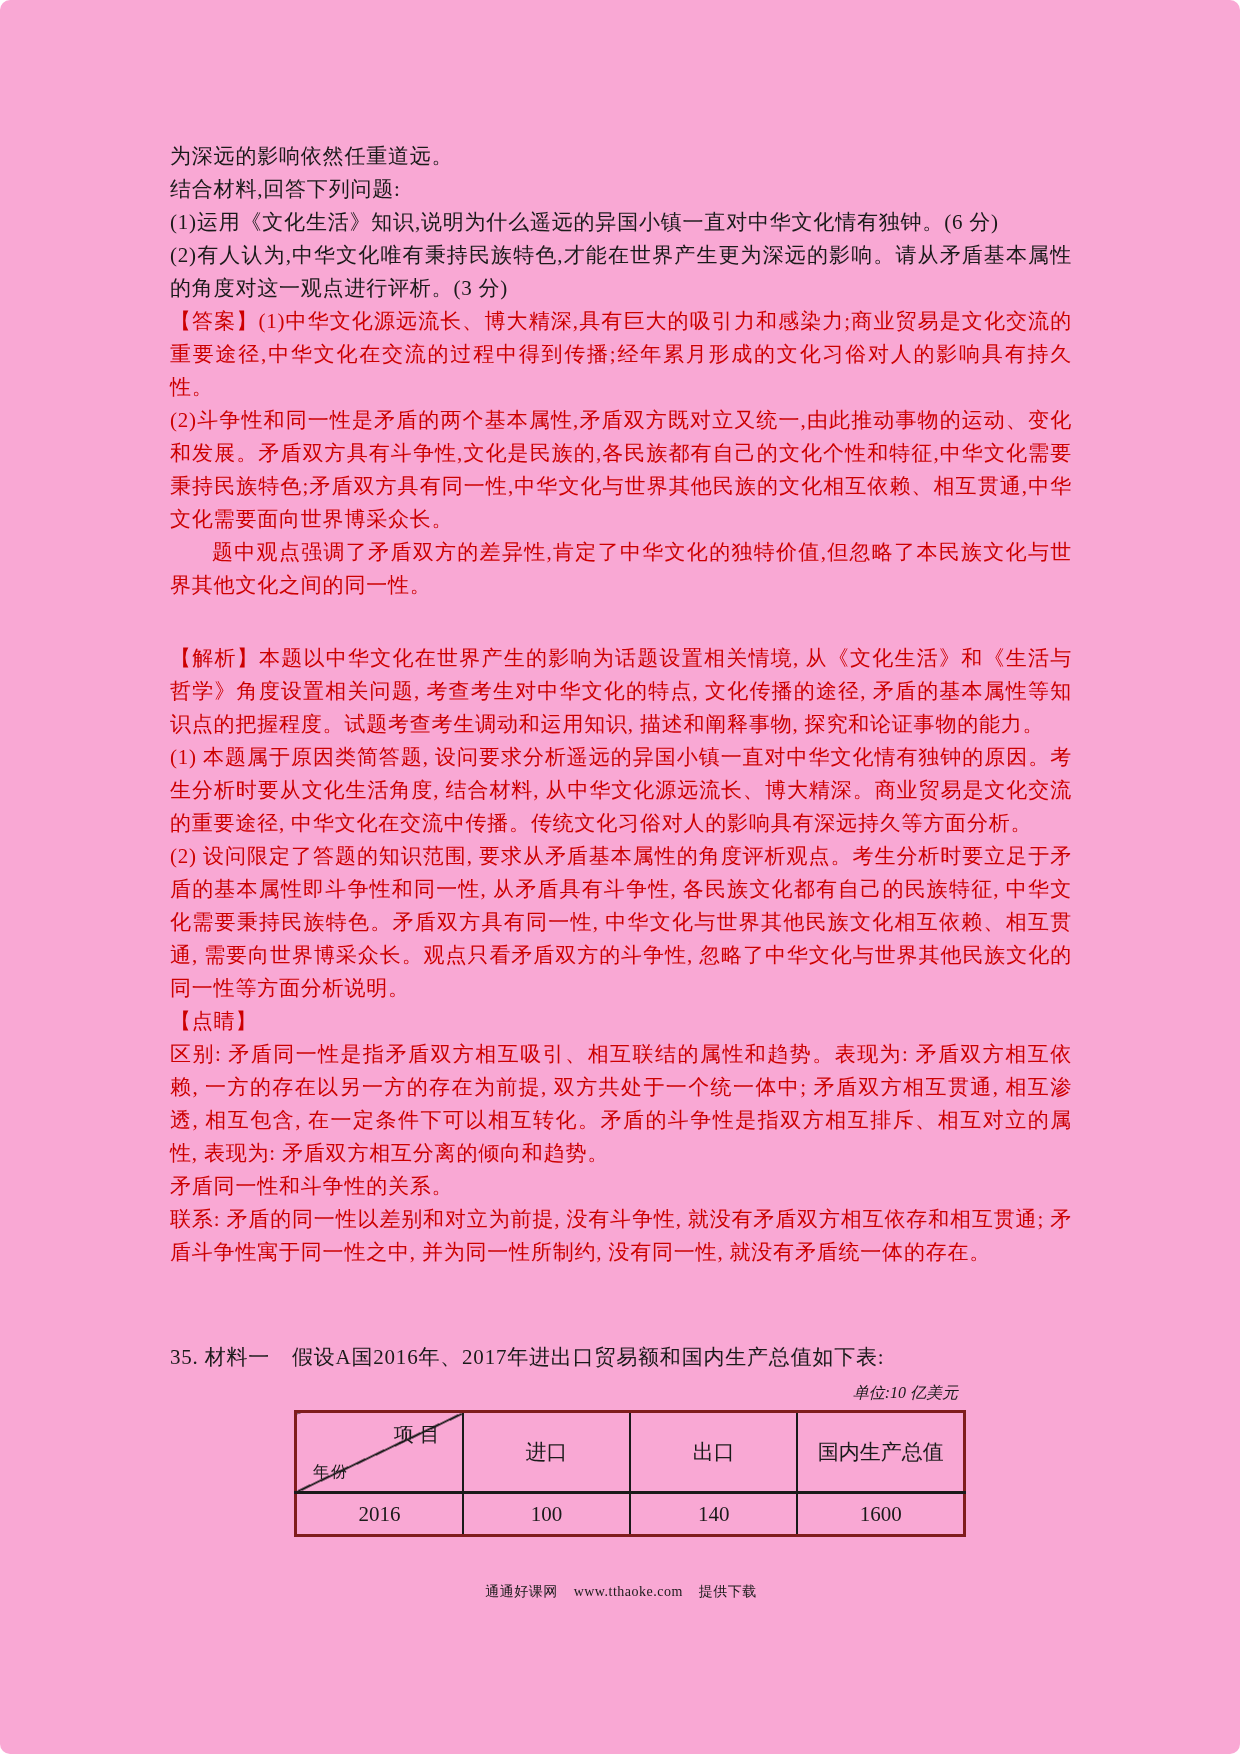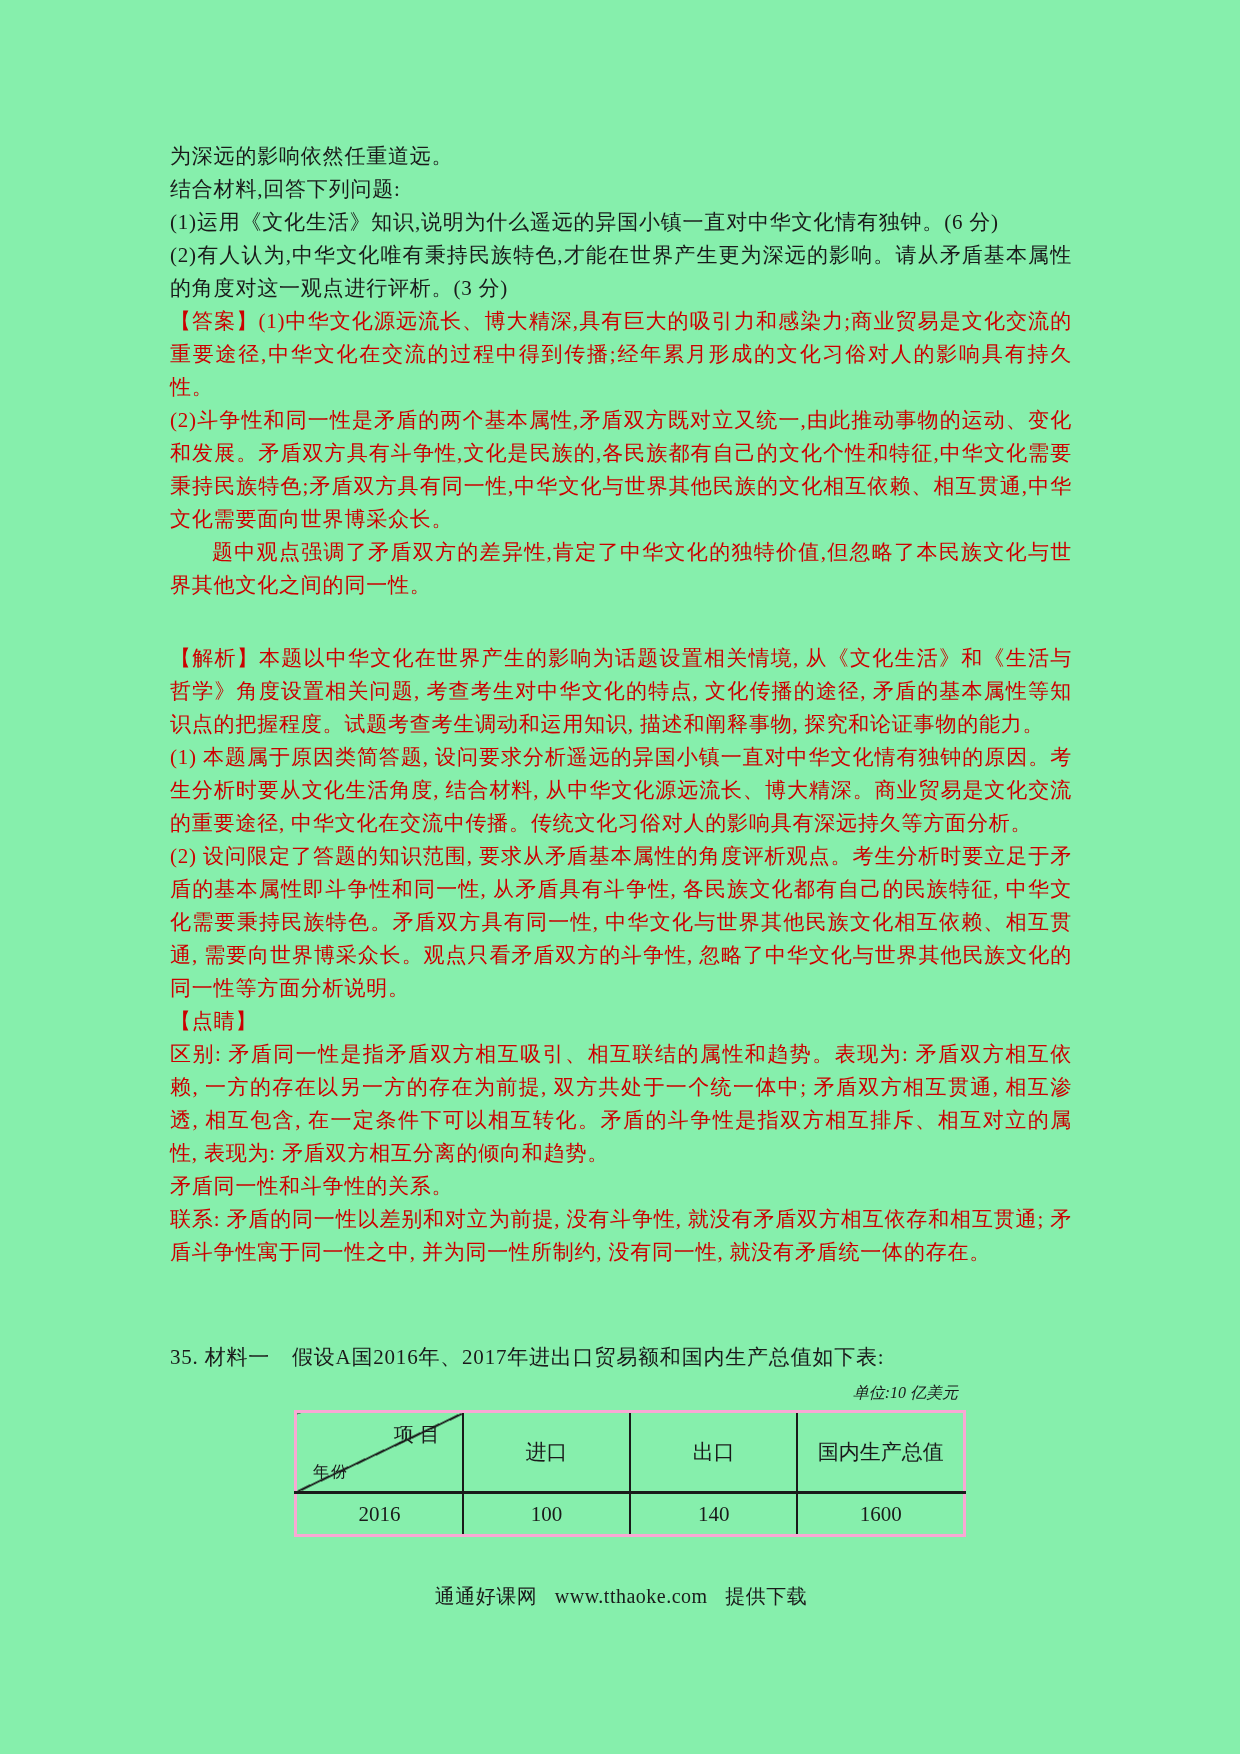--- a/index.html
+++ b/index.html
@@ -1,24 +1,25 @@
 <!DOCTYPE html>
 <html><head>
 <meta charset="utf-8">
 <style>
   html,body{margin:0;padding:0;background:#ffffff;}
   .page{
     position:relative;
     width:1240px;
     height:1754px;
     margin:0 auto;
-    background:#86efac;
+    background:#f9a8d4;
     overflow:hidden;
     font-family:"Liberation Serif","DejaVu Serif",serif;
     color:#1a1a1a;
+    border-radius:10px;
   }
   .content{
     position:absolute;
     left:170px;
     top:140px;
     width:902px;
   }
   p.line{
     margin:0;
     font-size:21px;
@@ -54,41 +55,41 @@
     table-layout:fixed;
     width:672px;
   }
   table.trade td{
     border:2px solid #1a1a1a;
     text-align:center;
     vertical-align:middle;
     font-size:21px;
     padding:0;
   }
-  table.trade{border:3px solid #f9a8d4;}
+  table.trade{border:3px solid #7f1d1d;}
   table.trade tr.hdr td{height:78px;border-bottom:3px solid #1a1a1a;}
   table.trade tr.datarow td{height:40px;}
   td.diag{
     position:relative;
     background:linear-gradient(to bottom right,
       transparent calc(50% - 1px),
       #1a1a1a calc(50% - 1px),
       #1a1a1a calc(50% + 1px),
       transparent calc(50% + 1px));
   }
   td.diag .corner-top{
     position:absolute;top:8px;right:16px;font-size:20px;letter-spacing:6px;
   }
   td.diag .corner-bottom{
     position:absolute;bottom:8px;left:16px;font-size:16px;letter-spacing:2px;
   }
   .footer-line{
     margin-top:46px;
     text-align:center;
-    font-size:20px;
+    font-size:14px;
     letter-spacing:0.5px;
     color:#1a1a1a;
   }
   .footer-line span{margin:0 6px;}
 </style>
 </head>
 <body>
 
 <div class="page">
   <div class="content">

